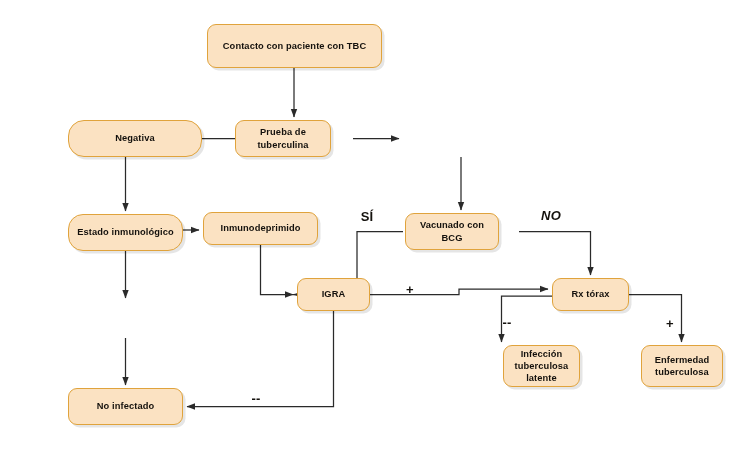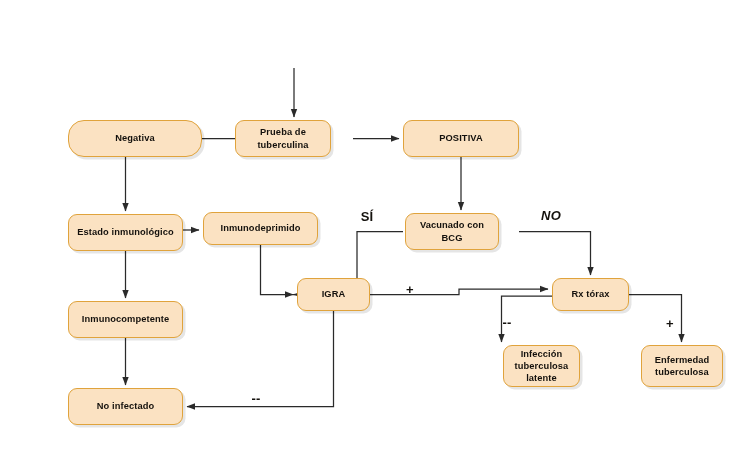--- a/index.html
+++ b/index.html
@@ -96,56 +96,53 @@
       <path d="M370,294.5 L459,294.5 L459,289 L548,289"></path>
 
       <path d="M333.5,311 L333.5,406.5 L187,406.5"></path>
 
       <path d="M552,296 L501.5,296 L501.5,342"></path>
 
       <path d="M629,294.5 L681.5,294.5 L681.5,342"></path>
     </g>
   </svg>
 
+  <div class="node" style="left:207px; top:24px; width:175px; height:44px;">
+    <span class="node-label">Contacto con paciente con TBC</span>
+  </div>
 
   <div class="node" style="left:235px; top:120px; width:96px; height:37px;">
     <span class="node-label">Prueba de tuberculina</span>
   </div>
 
   <div class="node" style="left:68px; top:120px; width:134px; height:37px;border-radius:16px;">
     <span class="node-label">Negativa</span>
   </div>
 
-  <div class="node" style="left:403px; top:120px; width:116px; height:37px;">
-    <span class="node-label">POSITIVA</span>
-  </div>
 
-  <div class="node" style="left:68px; top:214px; width:115px; height:37px;">
+  <div class="node" style="left:68px; top:214px; width:115px; height:37px;border-radius:15px;">
     <span class="node-label">Estado inmunológico</span>
   </div>
 
   <div class="node" style="left:203px; top:212px; width:115px; height:33px;">
     <span class="node-label">Inmunodeprimido</span>
   </div>
 
   <div class="node" style="left:405px; top:213px; width:94px; height:37px;">
     <span class="node-label">Vacunado con BCG</span>
   </div>
 
   <div class="node" style="left:297px; top:278px; width:73px; height:33px;">
     <span class="node-label">IGRA</span>
   </div>
 
   <div class="node" style="left:552px; top:278px; width:77px; height:33px;border-radius:9px;">
     <span class="node-label">Rx tórax</span>
   </div>
 
-  <div class="node" style="left:68px; top:301px; width:115px; height:37px;">
-    <span class="node-label">Inmunocompetente</span>
-  </div>
 
   <div class="node" style="left:68px; top:388px; width:115px; height:37px;">
     <span class="node-label">No infectado</span>
   </div>
 
   <div class="node" style="left:463px; top:345px; width:77px; height:42px;margin-left:40px;">
     <span class="node-label">Infección
 tuberculosa
 latente</span>
   </div>

